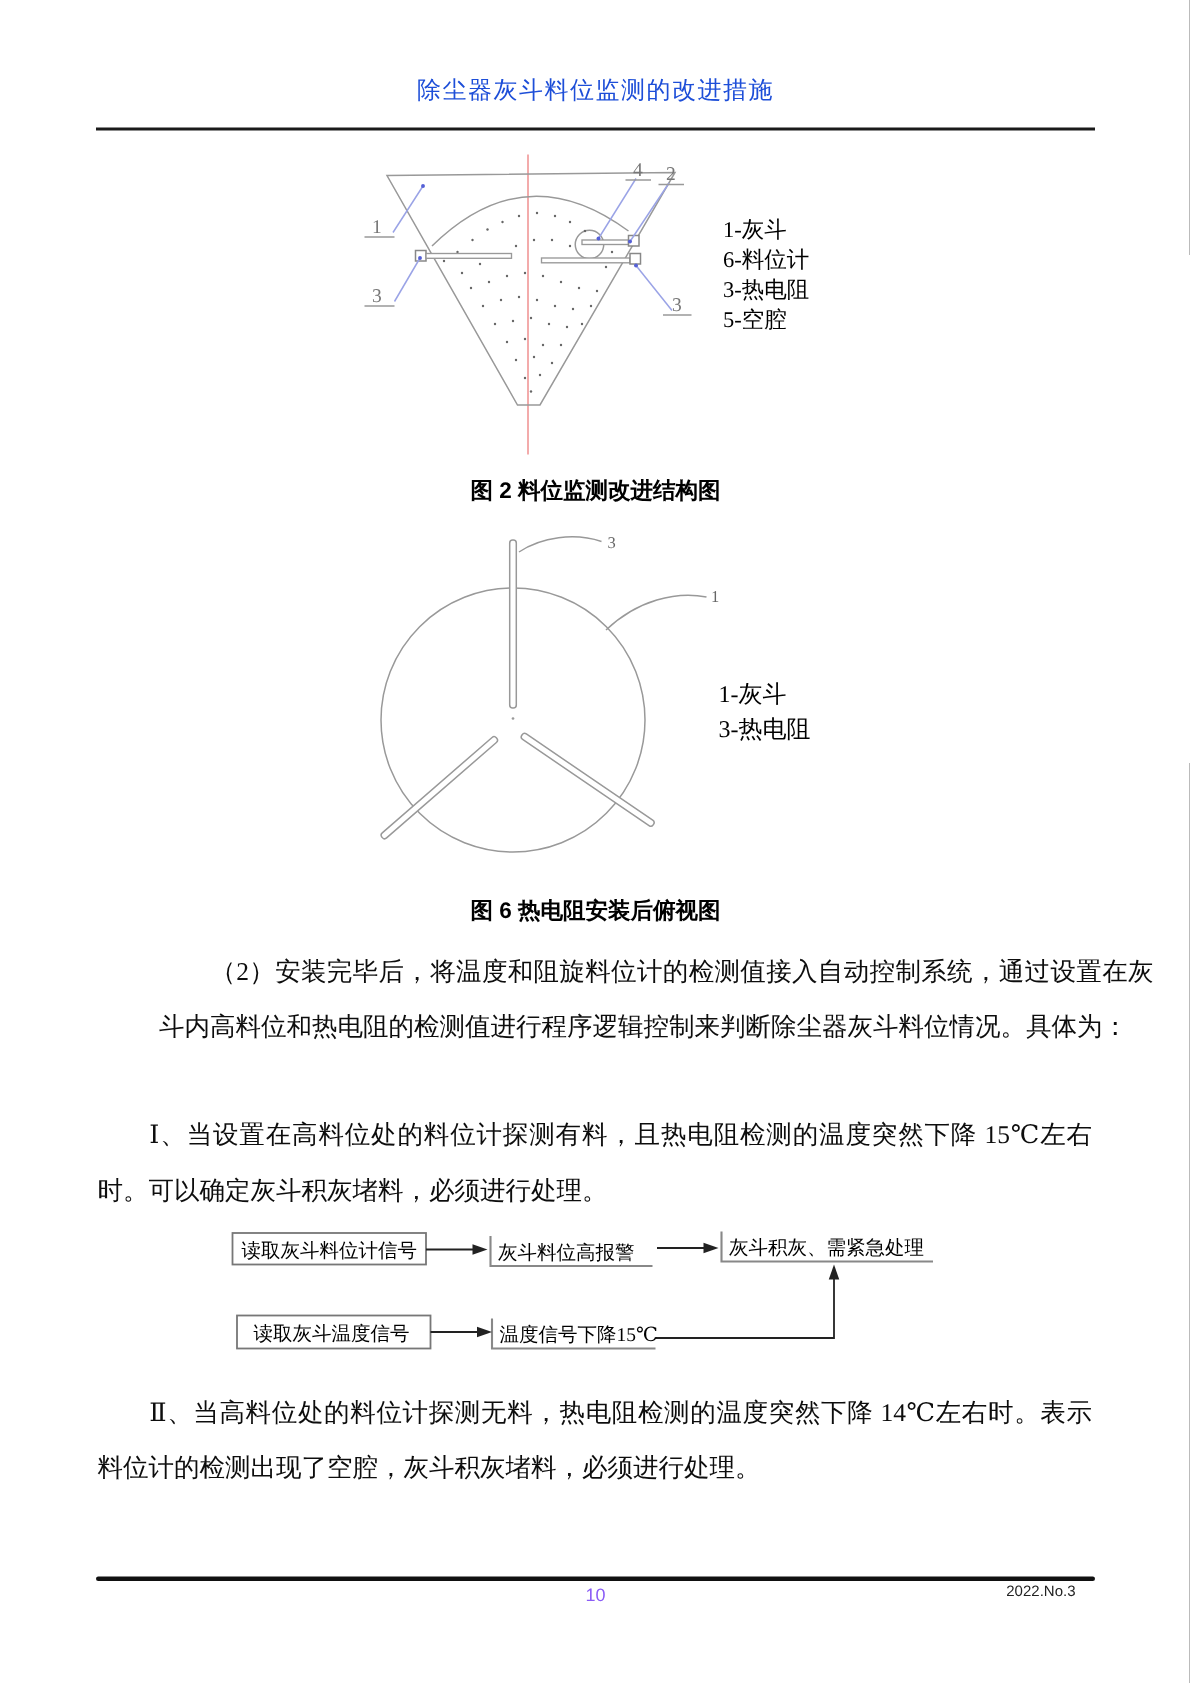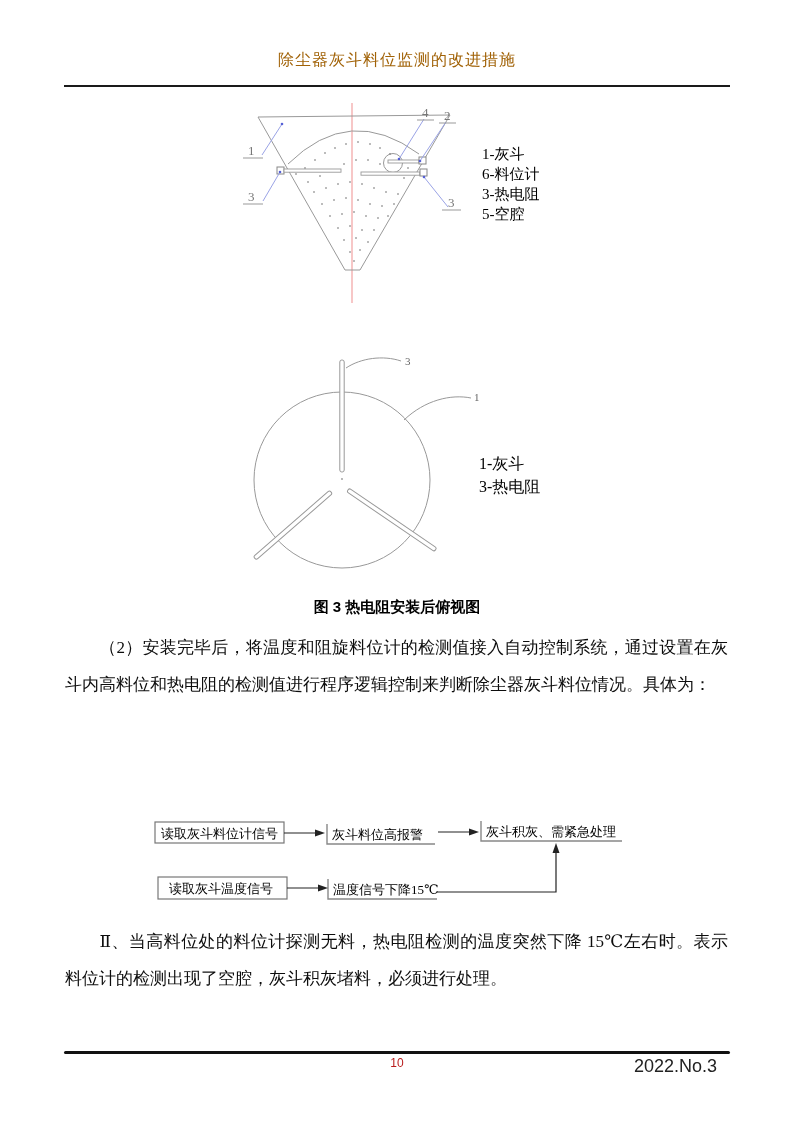--- a/index.html
+++ b/index.html
@@ -1,38 +1,38 @@
 <!DOCTYPE html>
 <html><head>
 <meta charset="utf-8">
 <style>
   html,body{margin:0;padding:0;background:#888;}
   .page{
     position:relative;width:793px;height:1122px;margin:0 auto;background:#fff;
     font-family:"Liberation Serif","DejaVu Serif",serif;color:#111;overflow:hidden;
   }
   .abs{position:absolute;}
-  .hdr-title{top:50px;left:64px;width:666px;text-align:center;font-size:16px;letter-spacing:1px;color:#a16207;}
+  .hdr-title{top:50px;left:64px;width:666px;text-align:center;font-size:16px;letter-spacing:1px;color:#1d4ed8;}
   .hdr-rule{top:85px;left:64px;width:666px;height:2px;background:#1a1a1a;}
   .fig-caption{width:666px;left:64px;text-align:center;font-weight:bold;font-size:15px;
     font-family:"Liberation Sans","DejaVu Sans",sans-serif;color:#000;}
   .cap2{top:318px;}
   .cap3{top:598px;}
   .legend{font-size:15px;line-height:20px;color:#000000;}
   .legend2{top:144px;left:482px;}
   .legend3{top:452px;left:479px;font-size:16px;line-height:23px;}
   .para{left:65px;width:663px;font-size:17px;line-height:37px;text-align:justify;color:#0d0d0d;}
   .para .ind{display:inline-block;width:34px;}
-  .p1{top:629px;}
+  .p1{top:629px;margin-left:41px;}
   .p2{top:738px;}
   .p3{top:923px;}
   .ftr-rule{top:1051px;left:64px;width:666px;height:3px;background:#111;border-radius:2px;}
   .ftr-page{top:1056px;left:64px;width:666px;text-align:center;font-size:12px;
-    font-family:"Liberation Sans","DejaVu Sans",sans-serif;color:#b91c1c;}
-  .ftr-issue{top:1056px;right:76px;font-size:18px;
+    font-family:"Liberation Sans","DejaVu Sans",sans-serif;color:#8b5cf6;}
+  .ftr-issue{top:1056px;right:76px;font-size:10px;
     font-family:"Liberation Sans","DejaVu Sans",sans-serif;color:#222;}
   svg text{font-family:"Liberation Serif","DejaVu Serif",serif;}
   .cad-num{fill:#777;font-size:13px;}
   .cad-num-sm{fill:#666;font-size:11px;}
   .flow-txt{fill:#000;font-size:13px;}
 </style>
 </head>
 <body>
 
 <div class="page">
@@ -150,20 +150,21 @@
     <text x="218" y="109" class="cad-num">3</text>
   </svg>
 
   <div class="abs legend legend2">
     <div>1-灰斗</div>
     <div>6-料位计</div>
     <div>3-热电阻</div>
     <div>5-空腔</div>
   </div>
 
+  <div class="abs fig-caption cap2">图 2  料位监测改进结构图</div>
 
   <svg class="abs" style="top:352px;left:245px;" width="250" height="232" viewBox="0 0 250 232">
     <circle cx="97" cy="128" r="88" fill="none" stroke="#999" stroke-width="1"></circle>
     <circle cx="97" cy="127" r="0.9" fill="#999"></circle>
 
     <rect x="94.8" y="8" width="4.4" height="112" rx="2" fill="#fff" stroke="#999" stroke-width="1"></rect>
 
     <rect x="0" y="-2.2" width="101" height="4.4" rx="2" fill="#fff" stroke="#999" stroke-width="1" transform="translate(86,140) rotate(139)"></rect>
 
     <rect x="0" y="-2.2" width="106" height="4.4" rx="2" fill="#fff" stroke="#999" stroke-width="1" transform="translate(103,138) rotate(34.3)"></rect>
@@ -172,24 +173,25 @@
     <path d="M159,68 C180,48 206,42 226,46" fill="none" stroke="#999" stroke-width="1"></path>
     <text x="160" y="13" class="cad-num-sm">3</text>
     <text x="229" y="49" class="cad-num-sm">1</text>
   </svg>
 
   <div class="abs legend legend3">
     <div>1-灰斗</div>
     <div>3-热电阻</div>
   </div>
 
-  <div class="abs fig-caption cap3">图 3  热电阻安装后俯视图</div>
+  <div class="abs fig-caption cap3">图 6  热电阻安装后俯视图</div>
 
   <div class="abs para p1"><span class="ind"></span><span>（2）安装完毕后，将温度和阻旋料位计的检测值接入自动控制系统，通过设置在灰斗内高料位和热电阻的检测值进行程序逻辑控制来判断除尘器灰斗料位情况。具体为：</span></div>
 
+  <div class="abs para p2"><span class="ind"></span><span>Ⅰ、当设置在高料位处的料位计探测有料，且热电阻检测的温度突然下降 15℃左右时。可以确定灰斗积灰堵料，必须进行处理。</span></div>
 
   <svg class="abs" style="top:808px;left:128px;" width="600" height="100" viewBox="0 0 600 100">
 
     <rect x="27" y="14" width="129" height="21" fill="none" stroke="#777" stroke-width="1.2"></rect>
     <rect x="30" y="69" width="129" height="22" fill="none" stroke="#777" stroke-width="1.2"></rect>
 
     <path d="M199,16 L199,36 L307,36" fill="none" stroke="#888" stroke-width="1.4"></path>
     <path d="M353,13 L353,33 L494,33" fill="none" stroke="#888" stroke-width="1.4"></path>
     <path d="M200,71 L200,91 L309,91" fill="none" stroke="#888" stroke-width="1.4"></path>
 
@@ -204,19 +206,19 @@
         <polygon points="428,35 424.5,45 431.5,45" stroke="none"></polygon>
     </g>
 
     <text x="33" y="30" class="flow-txt">读取灰斗料位计信号</text>
     <text x="204" y="31" class="flow-txt">灰斗料位高报警</text>
     <text x="358" y="28" class="flow-txt">灰斗积灰、需紧急处理</text>
     <text x="41" y="85" class="flow-txt">读取灰斗温度信号</text>
     <text x="205" y="86" class="flow-txt">温度信号下降15℃</text>
   </svg>
 
-  <div class="abs para p3"><span class="ind"></span><span>Ⅱ、当高料位处的料位计探测无料，热电阻检测的温度突然下降 15℃左右时。表示料位计的检测出现了空腔，灰斗积灰堵料，必须进行处理。</span></div>
+  <div class="abs para p3"><span class="ind"></span><span>Ⅱ、当高料位处的料位计探测无料，热电阻检测的温度突然下降 14℃左右时。表示料位计的检测出现了空腔，灰斗积灰堵料，必须进行处理。</span></div>
 
   <div class="abs ftr-rule"></div>
   <div class="abs ftr-page">10</div>
   <div class="abs ftr-issue">2022.No.3</div>
 
 </div>
 
 </body></html>

